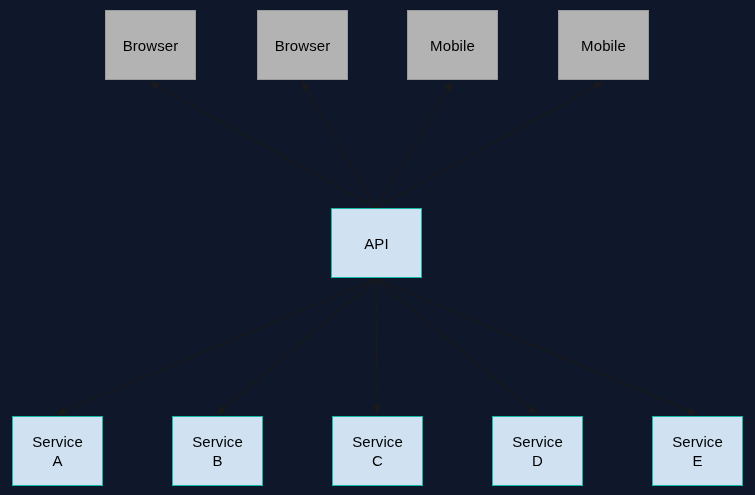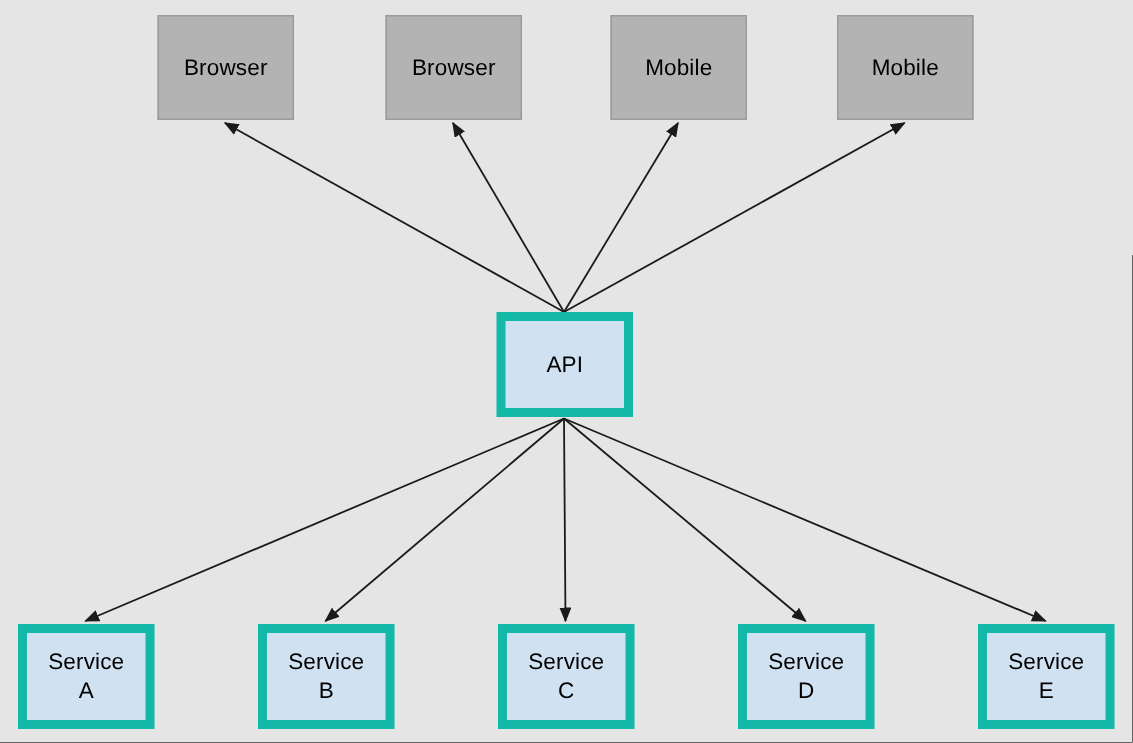--- a/index.html
+++ b/index.html
@@ -7,21 +7,21 @@
     padding: 0;
     background: #000000;
   }
   body {
     font-family: "Liberation Sans", sans-serif;
   }
   #diagram-canvas {
     position: relative;
     width: 755px;
     height: 495px;
-    background: #e5e5e5;
+    background: #0f172a;
     overflow: hidden;
   }
   #edge-layer {
     position: absolute;
     left: 0;
     top: 0;
     width: 755px;
     height: 495px;
   }
   .node {
@@ -37,21 +37,21 @@
     letter-spacing: 0.1px;
     z-index: 2;
   }
   .node-client {
     background: #b3b3b3;
     border: 1px solid #9a9a9a;
   }
   .node-service,
   .node-api {
     background: #d0e2f2;
-    border: 6px solid #14b8a6;
+    border: 1px solid #14b8a6;
   }
   .node-label {
     display: block;
     white-space: pre-line;
     padding: 0 4px;
   }
 </style>
 </head>
 <body>
 

